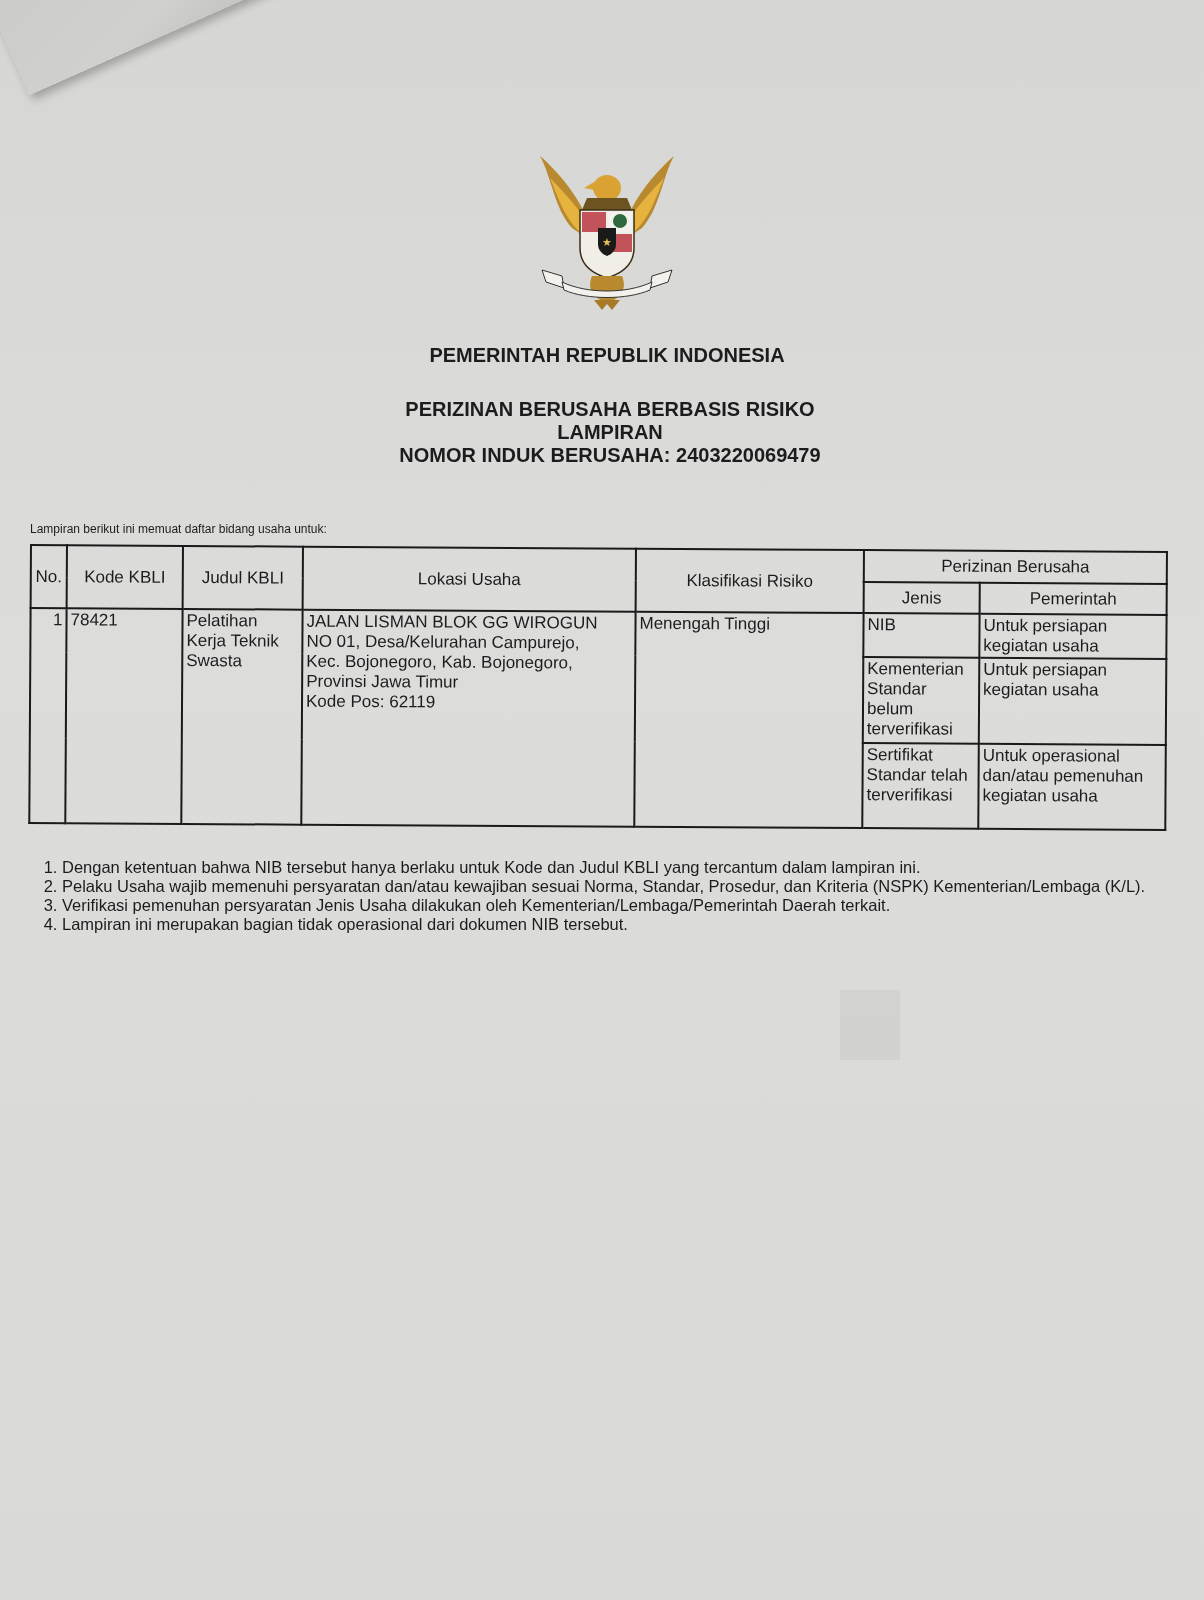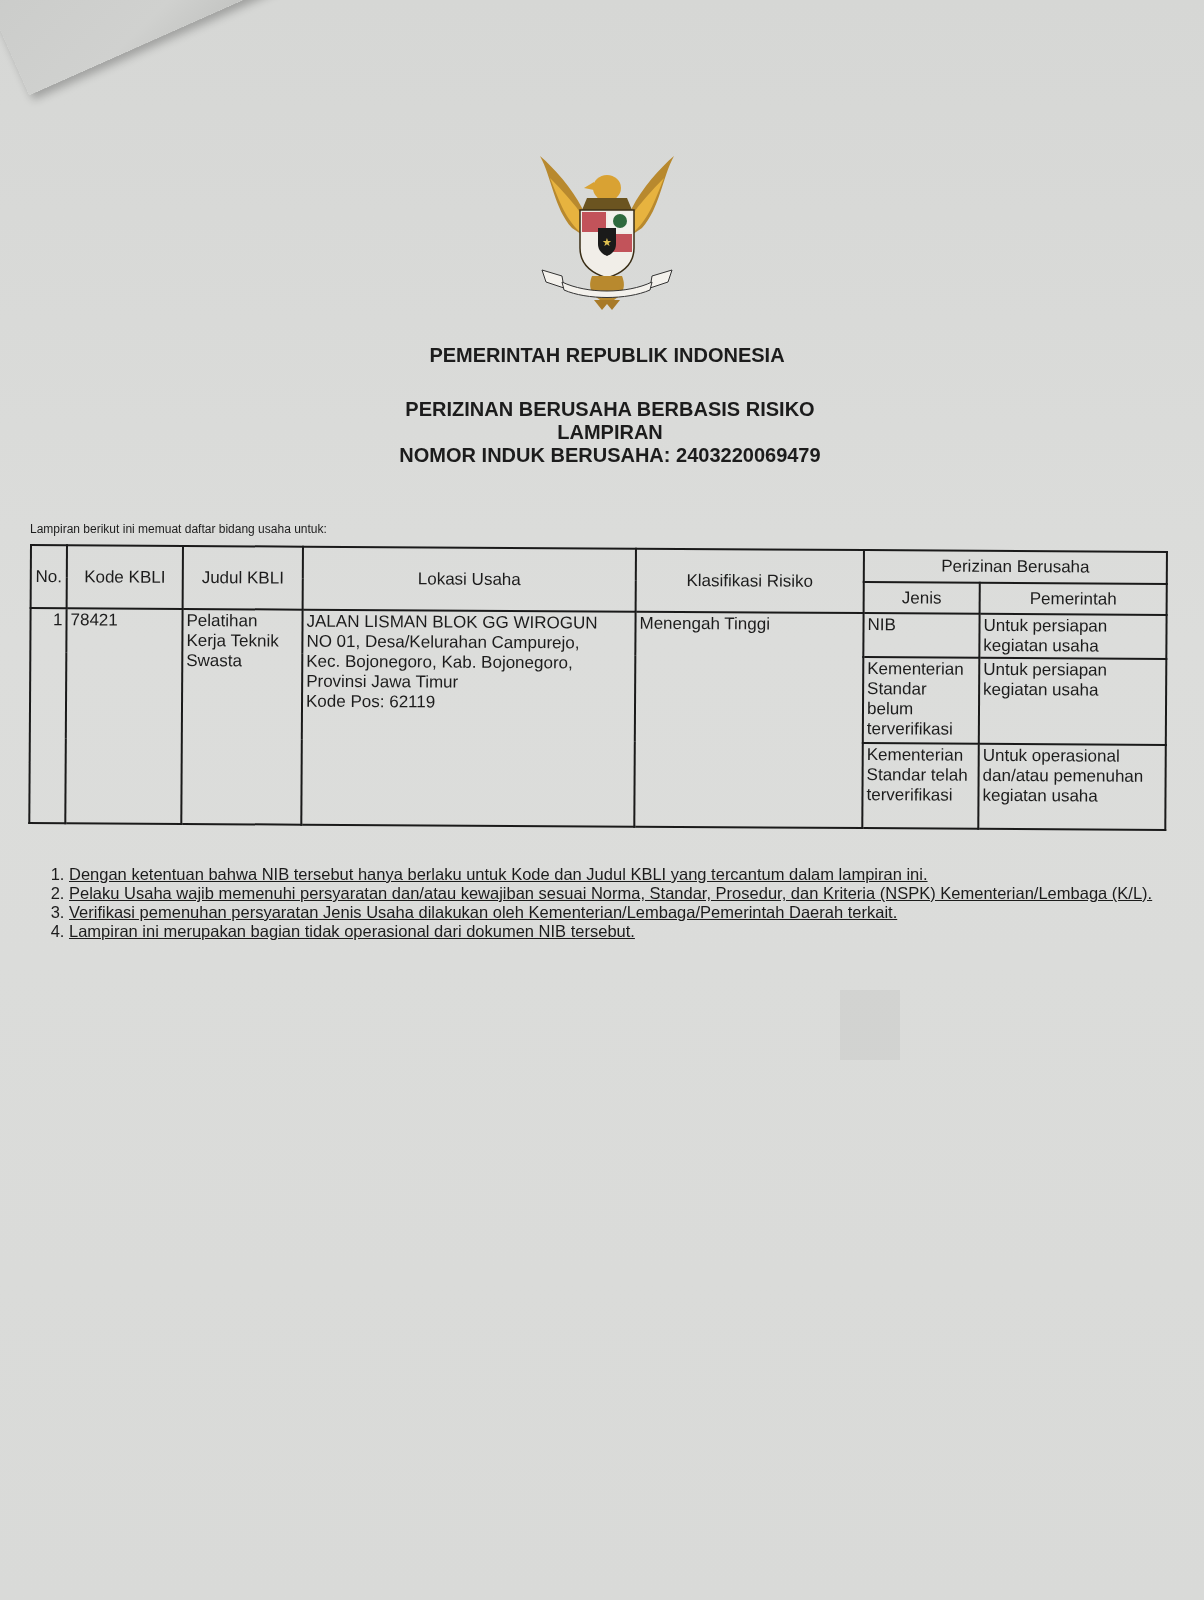--- a/index.html
+++ b/index.html
@@ -27,21 +27,21 @@
       border: 2px solid #1a1a1a; vertical-align: top; padding: 1px 3px; font-weight: normal; line-height: 20px;
     }
     table.main th { vertical-align: middle; text-align: center; }
     .c-no { width: 28px; text-align: right; }
     .c-kode { width: 108px; }
     .c-judul { width: 112px; }
     .c-lok { width: 325px; }
     .c-klas { width: 220px; }
     .c-jenis { width: 108px; }
     .notes { position: absolute; left: 30px; top: 858px; width: 1130px; font-size: 16.5px; line-height: 19px; }
-    .notes ol { margin: 7px; padding-left: 32px; text-decoration: underline; }
+    .notes ol { margin: 0; padding-left: 32px; }
     .notes li { text-align: justify; }
     .ghost { position: absolute; color: rgba(0,0,0,0.05); font-size: 14px; }
   </style>
 </head>
 <body>
 
 <div class="fold"></div>
 
 <svg class="emblem" viewBox="0 0 150 170">
   <path d="M8 8 C20 30, 22 60, 40 80 L58 92 L50 60 C40 40, 22 20, 8 8Z" fill="#b8892e"></path>
@@ -101,21 +101,21 @@
     </td>
     <td rowspan="3">Menengah Tinggi</td>
     <td style="height:40px">NIB</td>
     <td>Untuk persiapan kegiatan usaha</td>
   </tr>
   <tr>
     <td style="height:82px">Kementerian Standar belum terverifikasi</td>
     <td>Untuk persiapan kegiatan usaha</td>
   </tr>
   <tr>
-    <td>Kementerian Standar telah terverifikasi</td>
+    <td>Sertifikat Standar telah terverifikasi</td>
     <td>Untuk operasional dan/atau pemenuhan kegiatan usaha</td>
   </tr>
 </tbody>
   </table>
 
 <div class="notes">
   <ol>
     <li>Dengan ketentuan bahwa NIB tersebut hanya berlaku untuk Kode dan Judul KBLI yang tercantum dalam lampiran ini.</li>
     <li>Pelaku Usaha wajib memenuhi persyaratan dan/atau kewajiban sesuai Norma, Standar, Prosedur, dan Kriteria (NSPK) Kementerian/Lembaga (K/L).</li>
     <li>Verifikasi pemenuhan persyaratan Jenis Usaha dilakukan oleh Kementerian/Lembaga/Pemerintah Daerah terkait.</li>

